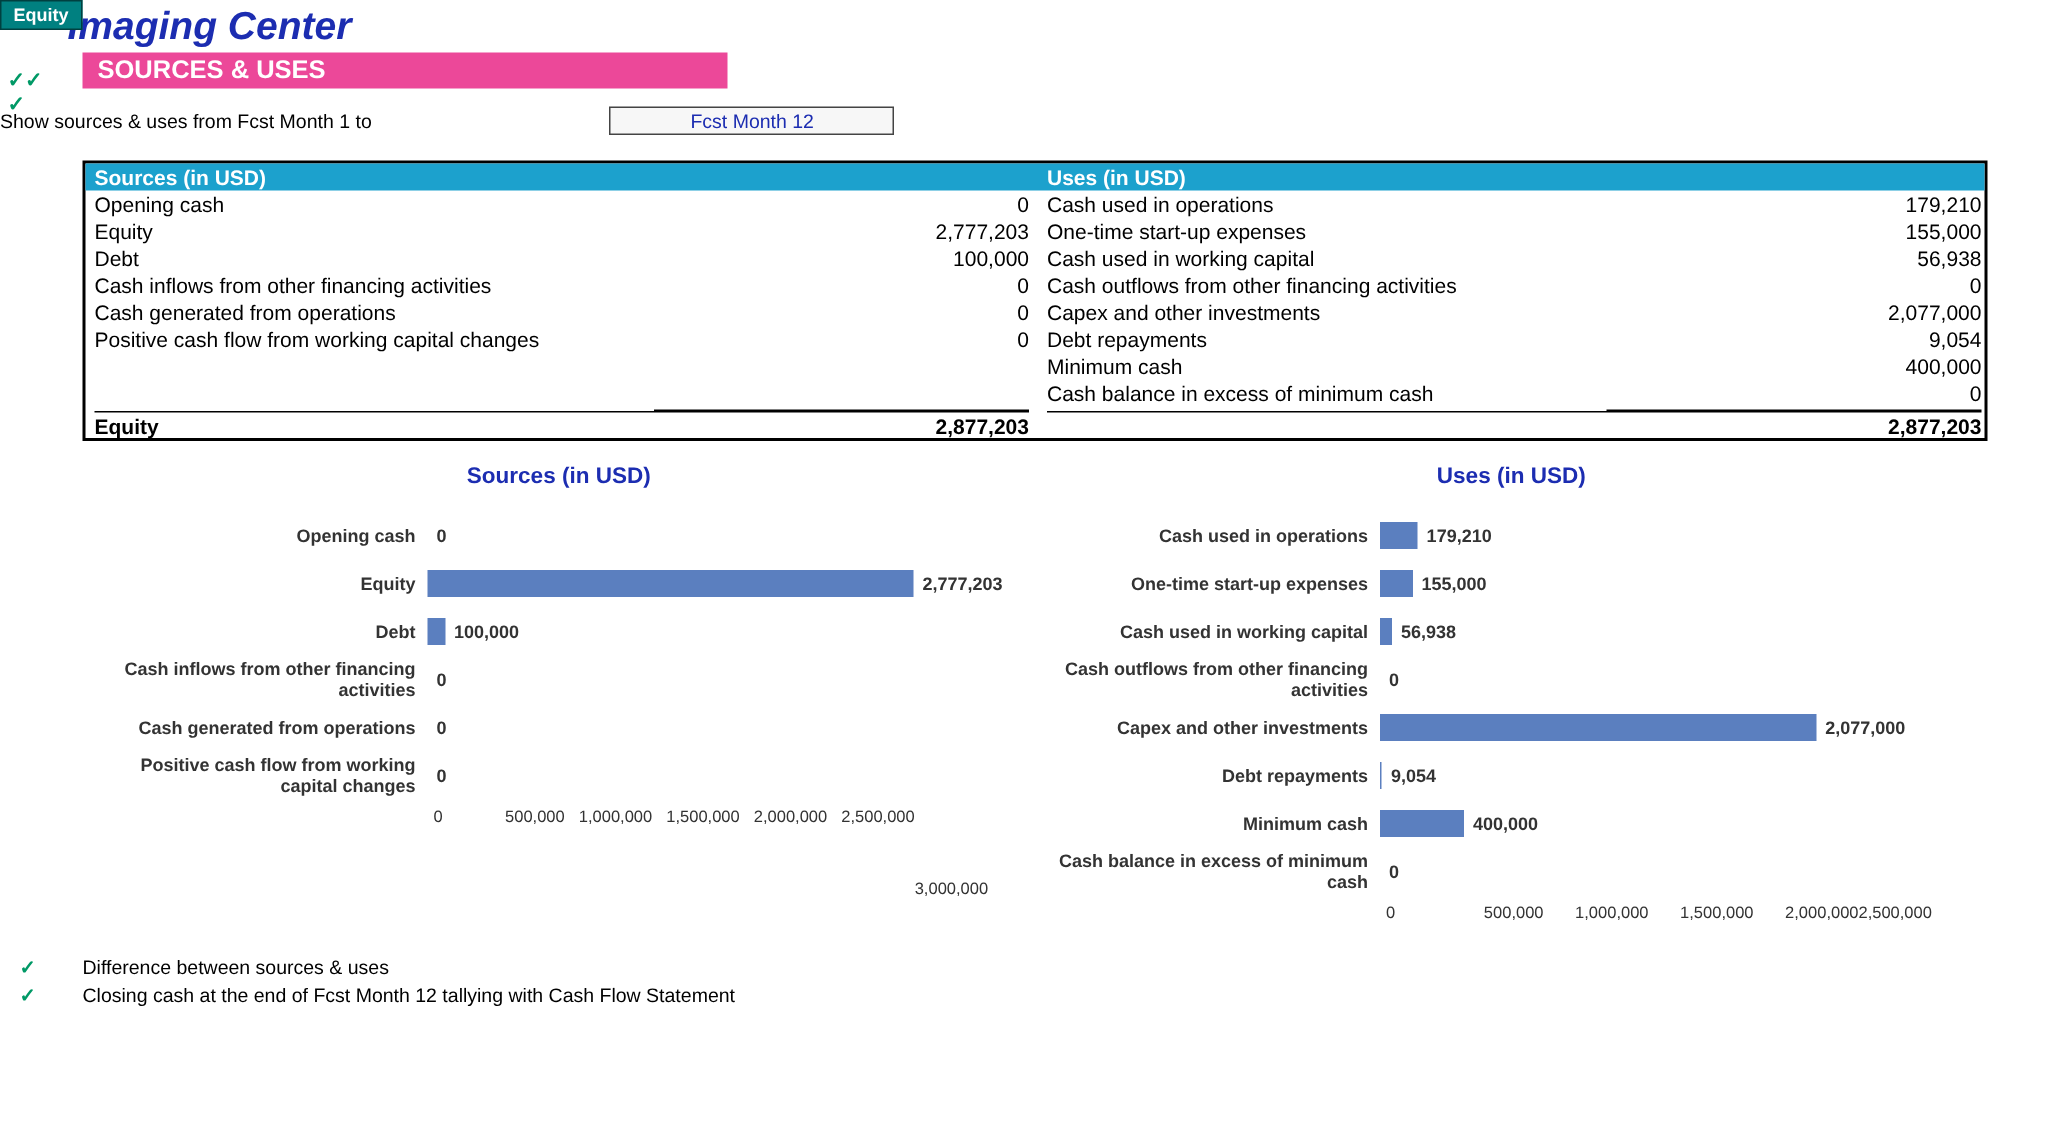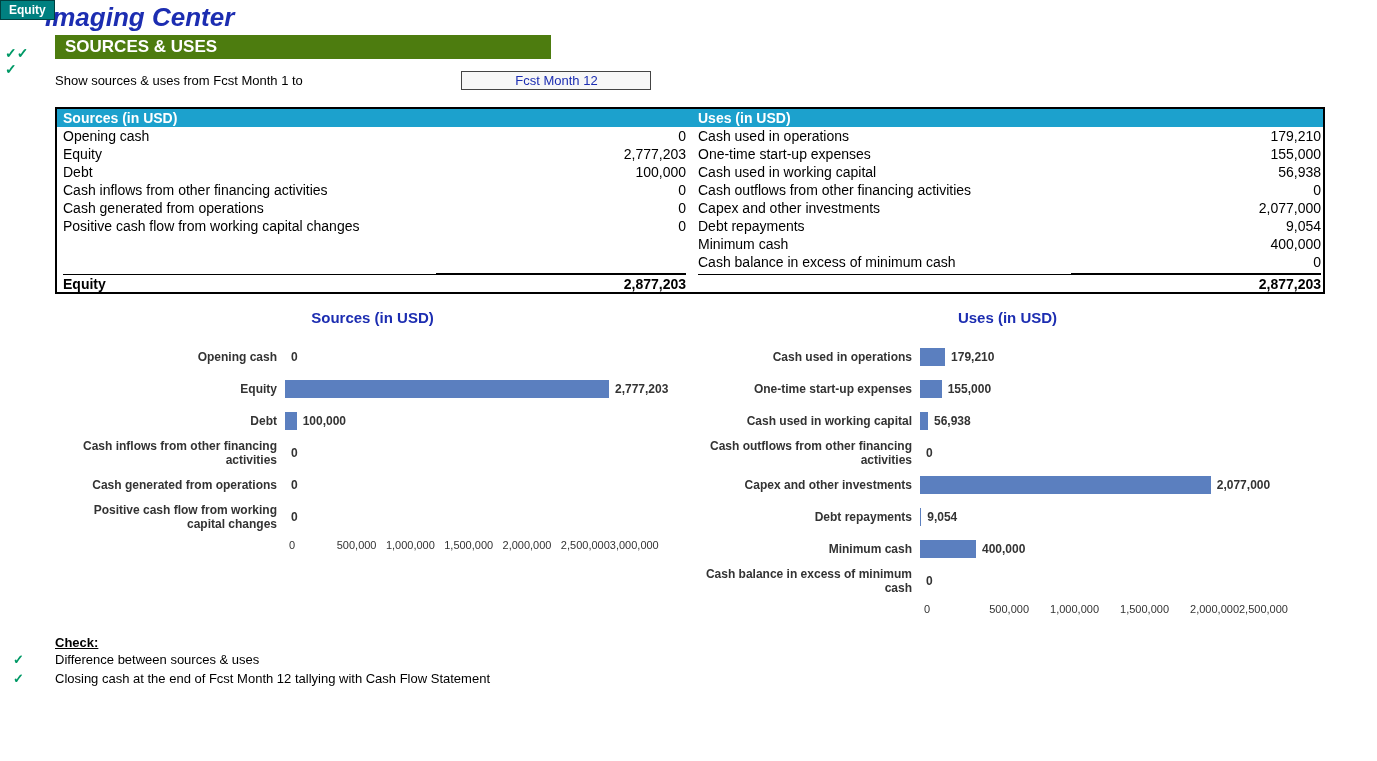--- a/index.html
+++ b/index.html
@@ -31,30 +31,30 @@
   .main-title {
     color: #1c2db1;
     font-weight: bold;
     font-style: italic;
     font-size: 26px;
     margin-left: 45px;
     margin-top: 2px;
     margin-bottom: 2px;
   }
   .section-bar {
-    background: #4d7c0f;
+    background: #ec4899;
     color: #fff;
     font-weight: bold;
     font-size: 17px;
     padding: 2px 10px;
     margin-left: 55px;
-    width: 496px;
+    width: 430px;
     margin-bottom: 10px;
   }
-  .row-line { margin-left: 55px; padding: 2px 0; }
+  .row-line { padding: 2px 0; }
   .dropdown {
     display: inline-block;
     border: 1px solid #444;
     background: #f7f7f7;
     color: #1c2db1;
     font-size: 13px;
     padding: 1px 0;
     width: 190px;
     text-align: center;
     margin-left: 155px;
@@ -243,21 +243,21 @@
           </div>
         </div>
       </div>
     <div class="axis-ticks" id="chart0-ticks">
         <div class="axis-tick" style="width: 29.1667px; text-align: left; margin-left: -4px;">0</div>
         <div class="axis-tick" style="width: 58.3333px;">500,000</div>
         <div class="axis-tick" style="width: 58.3333px;">1,000,000</div>
         <div class="axis-tick" style="width: 58.3333px;">1,500,000</div>
         <div class="axis-tick" style="width: 58.3333px;">2,000,000</div>
         <div class="axis-tick" style="width: 58.3333px;">2,500,000</div>
-        <div class="axis-tick" style="width: 29.1667px;">3,000,000</div>
+        <div class="axis-tick" style="width: 29.1667px; margin-top: 48px;">3,000,000</div>
       </div>
   </div>
   <div class="chart-box">
     <div class="chart-title">Uses (in USD)</div>
     <div style="position:relative;" id="chart1-bars">
         <div class="bar-row">
           <div class="bar-label">Cash used in operations</div>
           <div class="bar-area">
             <div class="bar-back" style="width:25.089399999999998px"></div>
             <div class="bar-val" style="left:25.089399999999998px">179,210</div>
@@ -318,18 +318,17 @@
         <div class="axis-tick" style="width: 70px;">500,000</div>
         <div class="axis-tick" style="width: 70px;">1,000,000</div>
         <div class="axis-tick" style="width: 70px;">1,500,000</div>
         <div class="axis-tick" style="width: 70px;">2,000,000</div>
         <div class="axis-tick" style="width: 35px;">2,500,000</div>
       </div>
   </div>
 </div>
 
 <div class="checks">
-  <div class="checks-title">Check:</div>
   <div id="checks-list">
       <div class="check-row"><span class="tick">✓</span>Difference between sources &amp; uses</div>
       <div class="check-row"><span class="tick">✓</span>Closing cash at the end of Fcst Month 12 tallying with Cash Flow Statement</div>
     </div>
 </div>
 
 </body></html>

